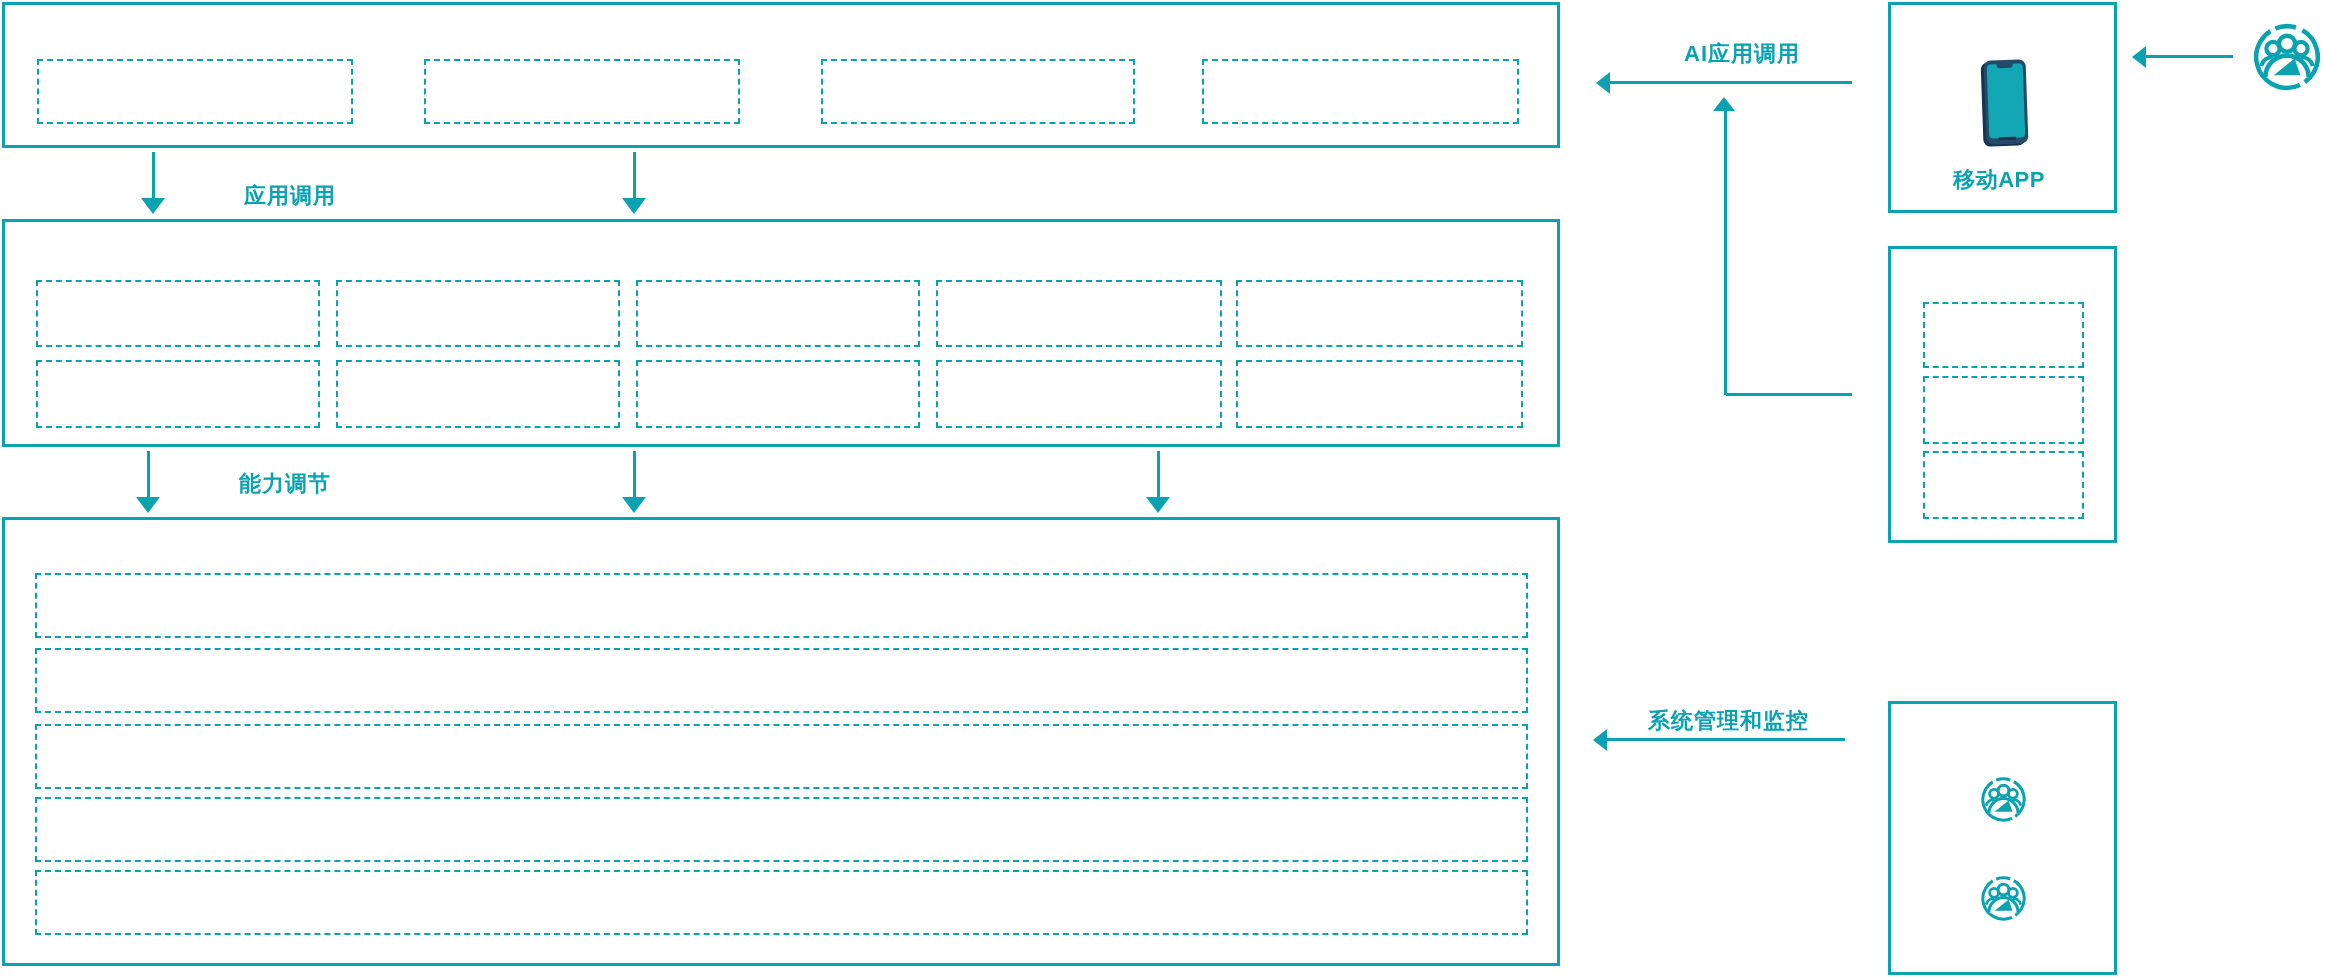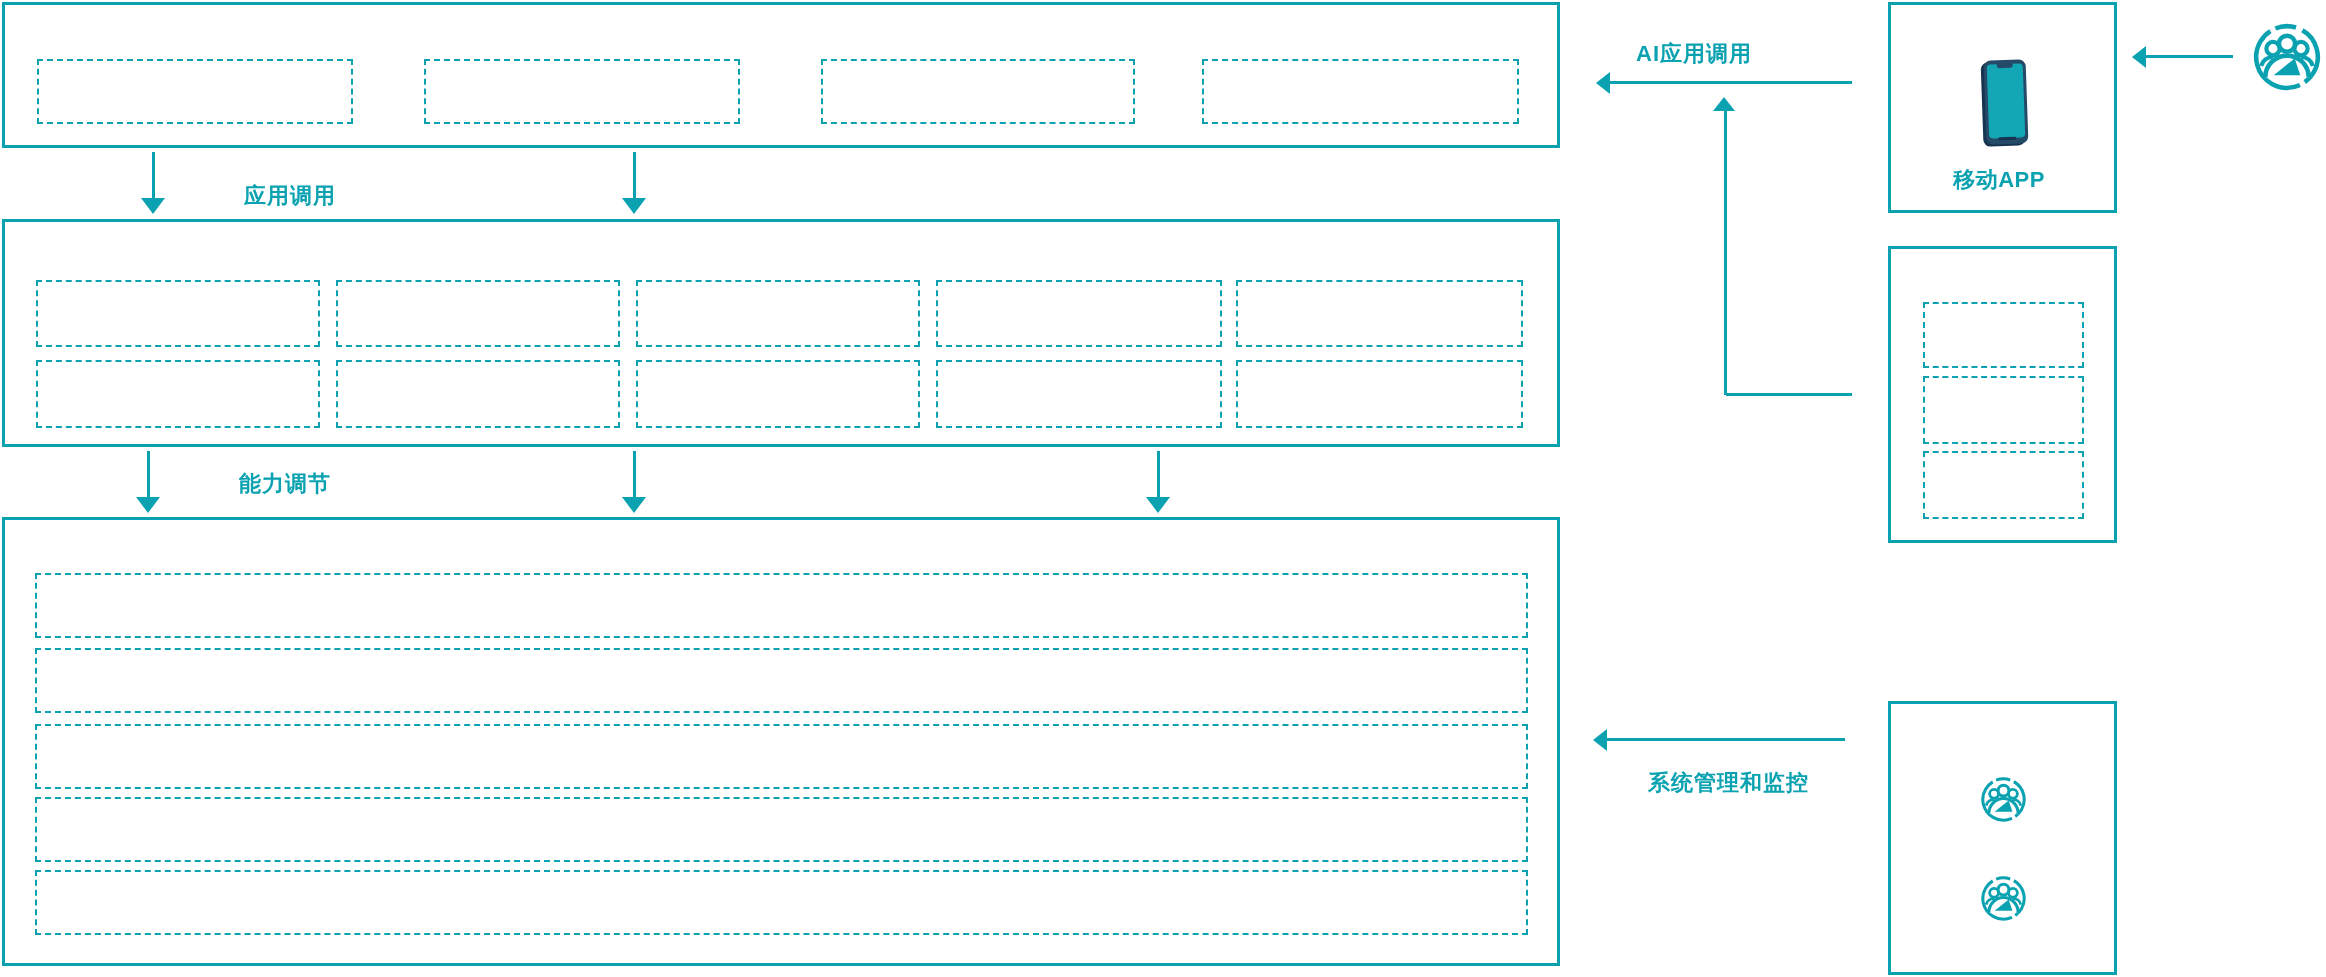--- a/index.html
+++ b/index.html
@@ -88,34 +88,34 @@
   <div class="sbox" style="left:1888px;top:2px;width:223px;height:205px"></div>
   <div class="phone" style="left:1985px;top:60px;width:42px;height:84px">
     <div class="phone-notch"></div>
     <div class="phone-screen"></div>
     <div class="phone-bar"></div>
   </div>
   <div class="diagram-label" style="left:1888px;top:167px;width:222px;text-align:center;letter-spacing:0.5px">移动APP</div>
 
   <div class="hline" style="left:1610px;top:81px;width:242px"></div>
   <div class="head-left" style="left:1596px;top:72px"></div>
-  <div class="diagram-label" style="left:1636px;top:41px">AI应用调用</div>
+  <div class="diagram-label" style="left:1684px;top:41px">AI应用调用</div>
 
   <div class="vline" style="left:1724px;top:111px;height:284px"></div>
   <div class="hline" style="left:1726px;top:393px;width:126px"></div>
   <div class="head-up" style="left:1713px;top:97px"></div>
 
   <div class="sbox" style="left:1888px;top:246px;width:223px;height:291px"></div>
   <div class="dbox" style="left:1923px;top:302px;width:157px;height:62px"></div>
   <div class="dbox" style="left:1923px;top:376px;width:157px;height:64px"></div>
   <div class="dbox" style="left:1923px;top:451px;width:157px;height:64px"></div>
 
   <div class="hline" style="left:1607px;top:738px;width:238px"></div>
   <div class="head-left" style="left:1593px;top:729px"></div>
-  <div class="diagram-label" style="left:1648px;top:770px">系统管理和监控</div>
+  <div class="diagram-label" style="left:1648px;top:708px">系统管理和监控</div>
 
   <div class="sbox" style="left:1888px;top:701px;width:223px;height:268px"></div>
   <div class="user-icon" style="left:1980px;top:776px;width:47px;height:47px">
     <svg viewBox="0 0 100 100" aria-hidden="true">
       <circle cx="50" cy="50" r="44" fill="none" stroke="currentColor" stroke-width="6.5" stroke-dasharray="88 8 132 8 30 10" transform="rotate(-60 50 50)"></circle>
       <circle cx="30" cy="38" r="9.5" fill="#ffffff" stroke="currentColor" stroke-width="6"></circle>
       <circle cx="70" cy="38" r="9.5" fill="#ffffff" stroke="currentColor" stroke-width="6"></circle>
       <path d="M13 63 A17 17 0 0 1 30 50" fill="none" stroke="currentColor" stroke-width="6"></path>
       <path d="M87 63 A17 17 0 0 0 70 50" fill="none" stroke="currentColor" stroke-width="6"></path>
       <path d="M19 79 A31 31 0 0 1 81 79" fill="#ffffff" stroke="currentColor" stroke-width="6.5"></path>

